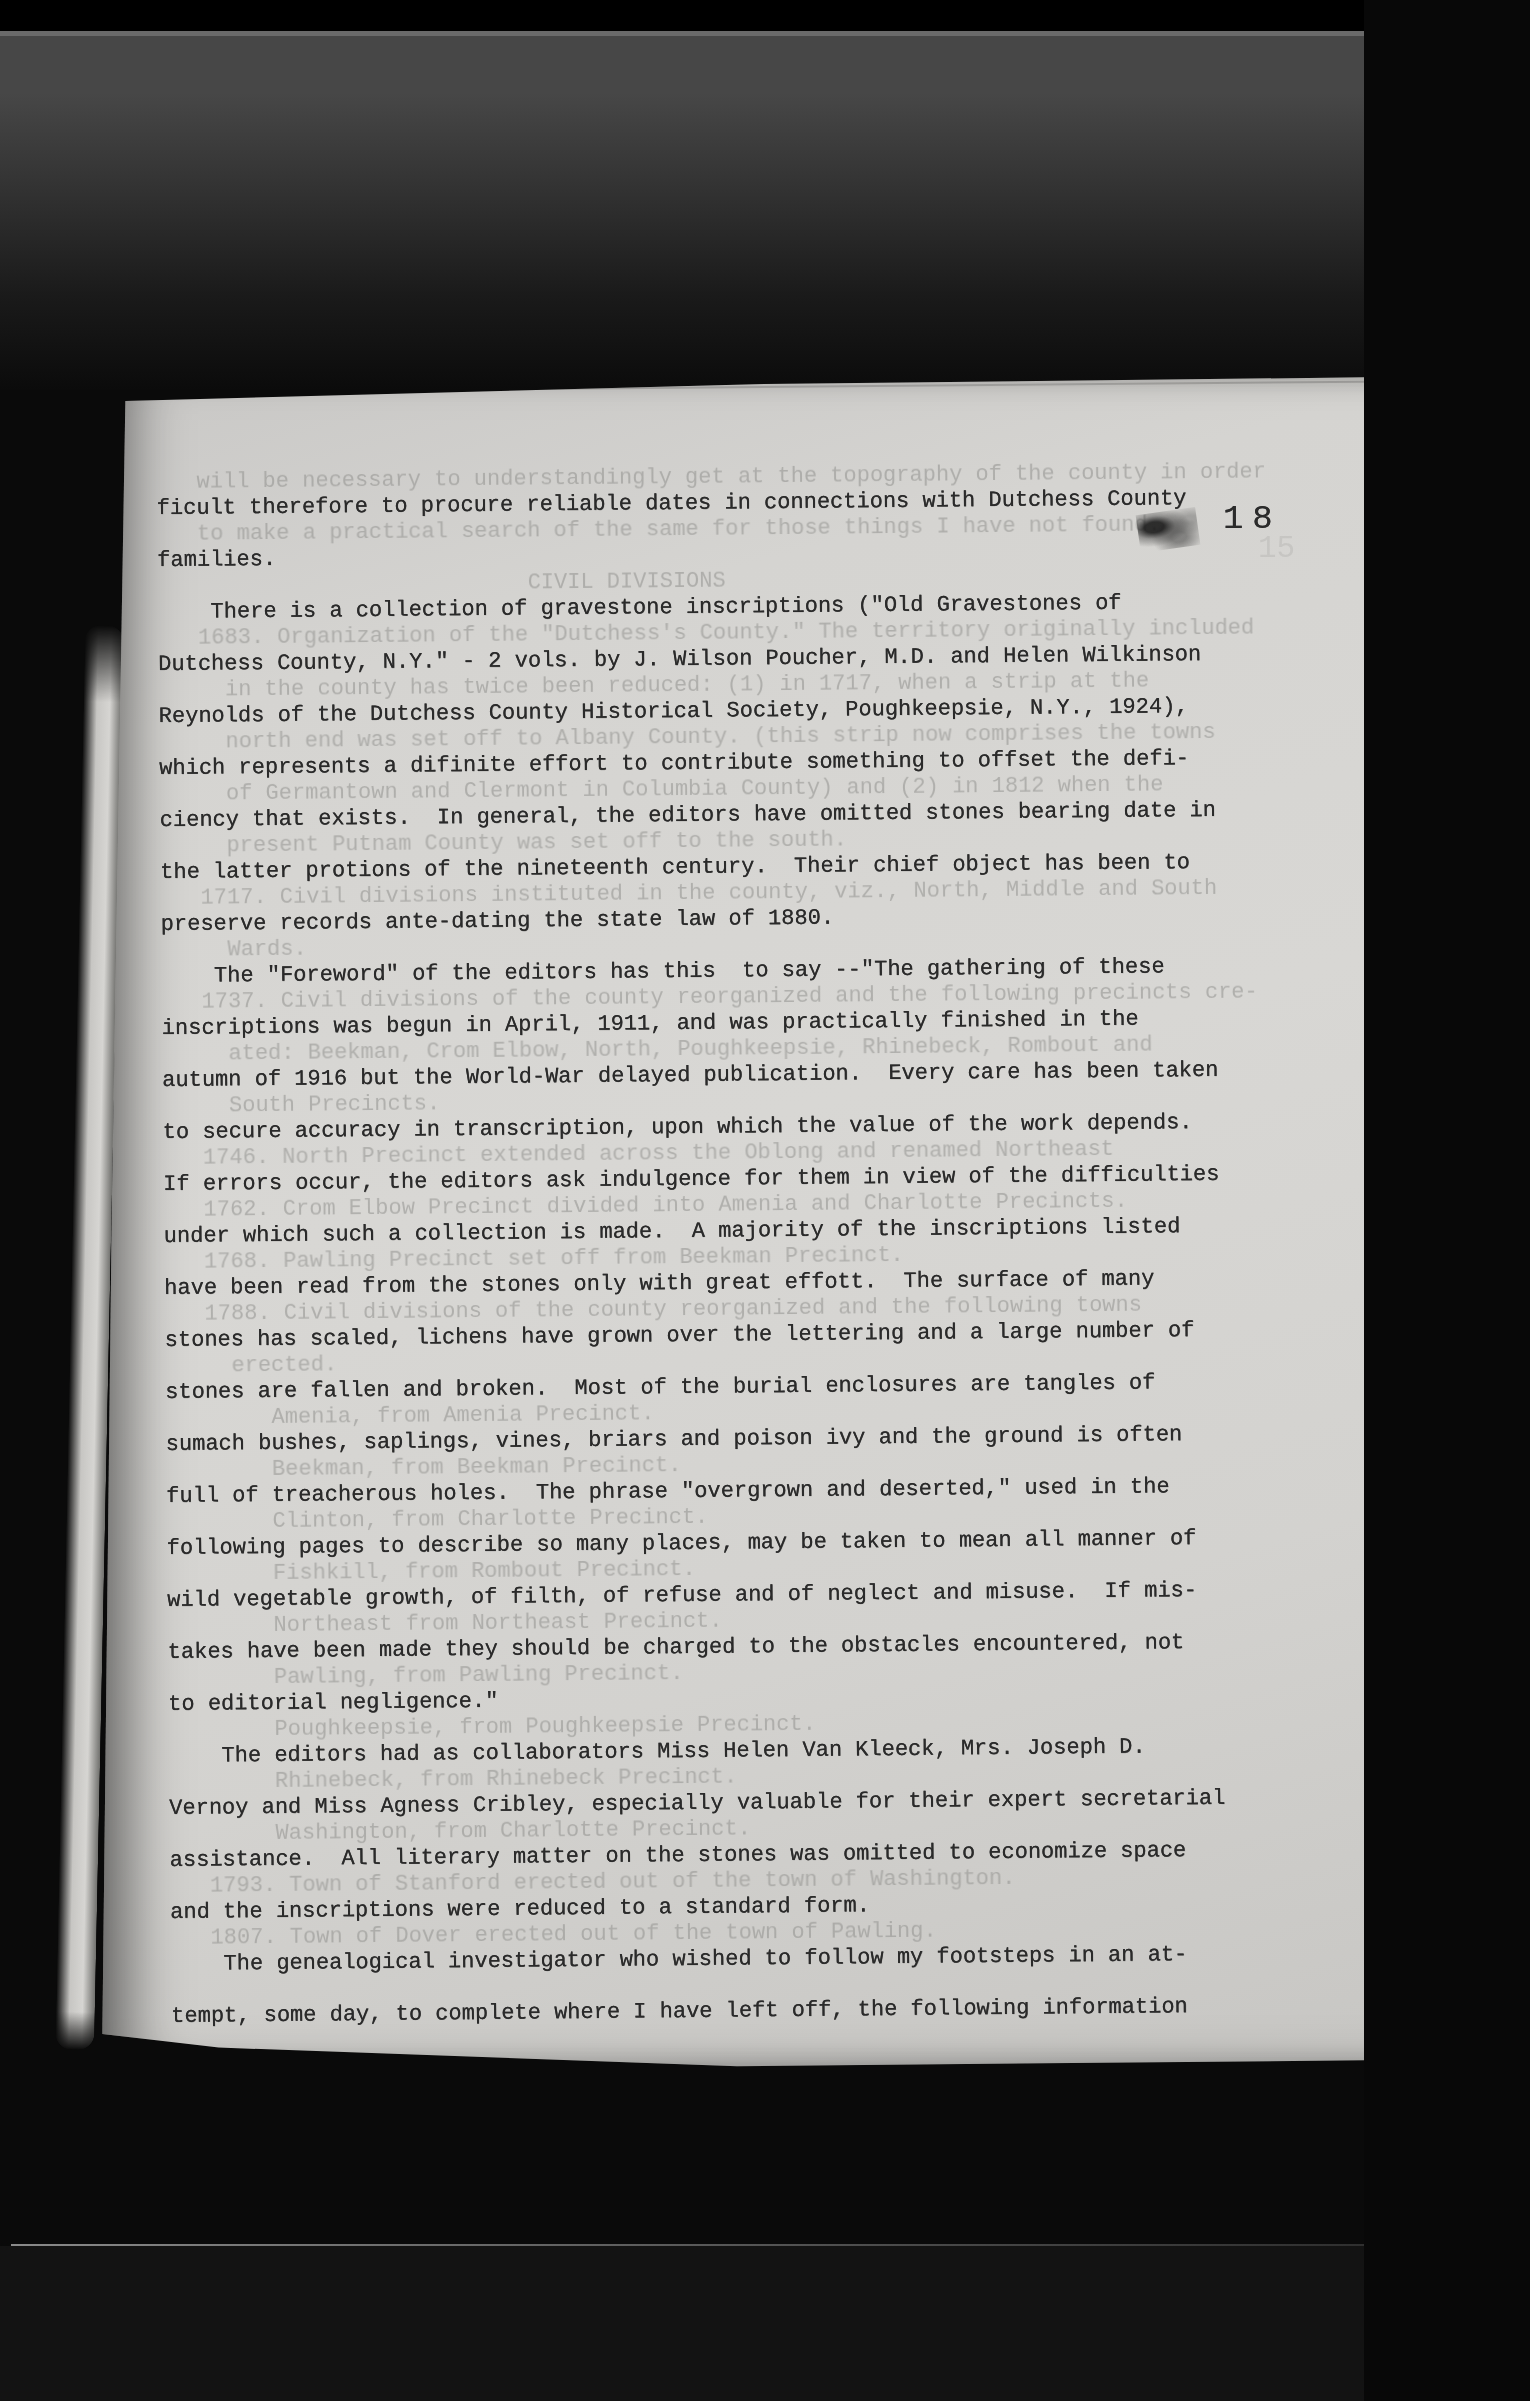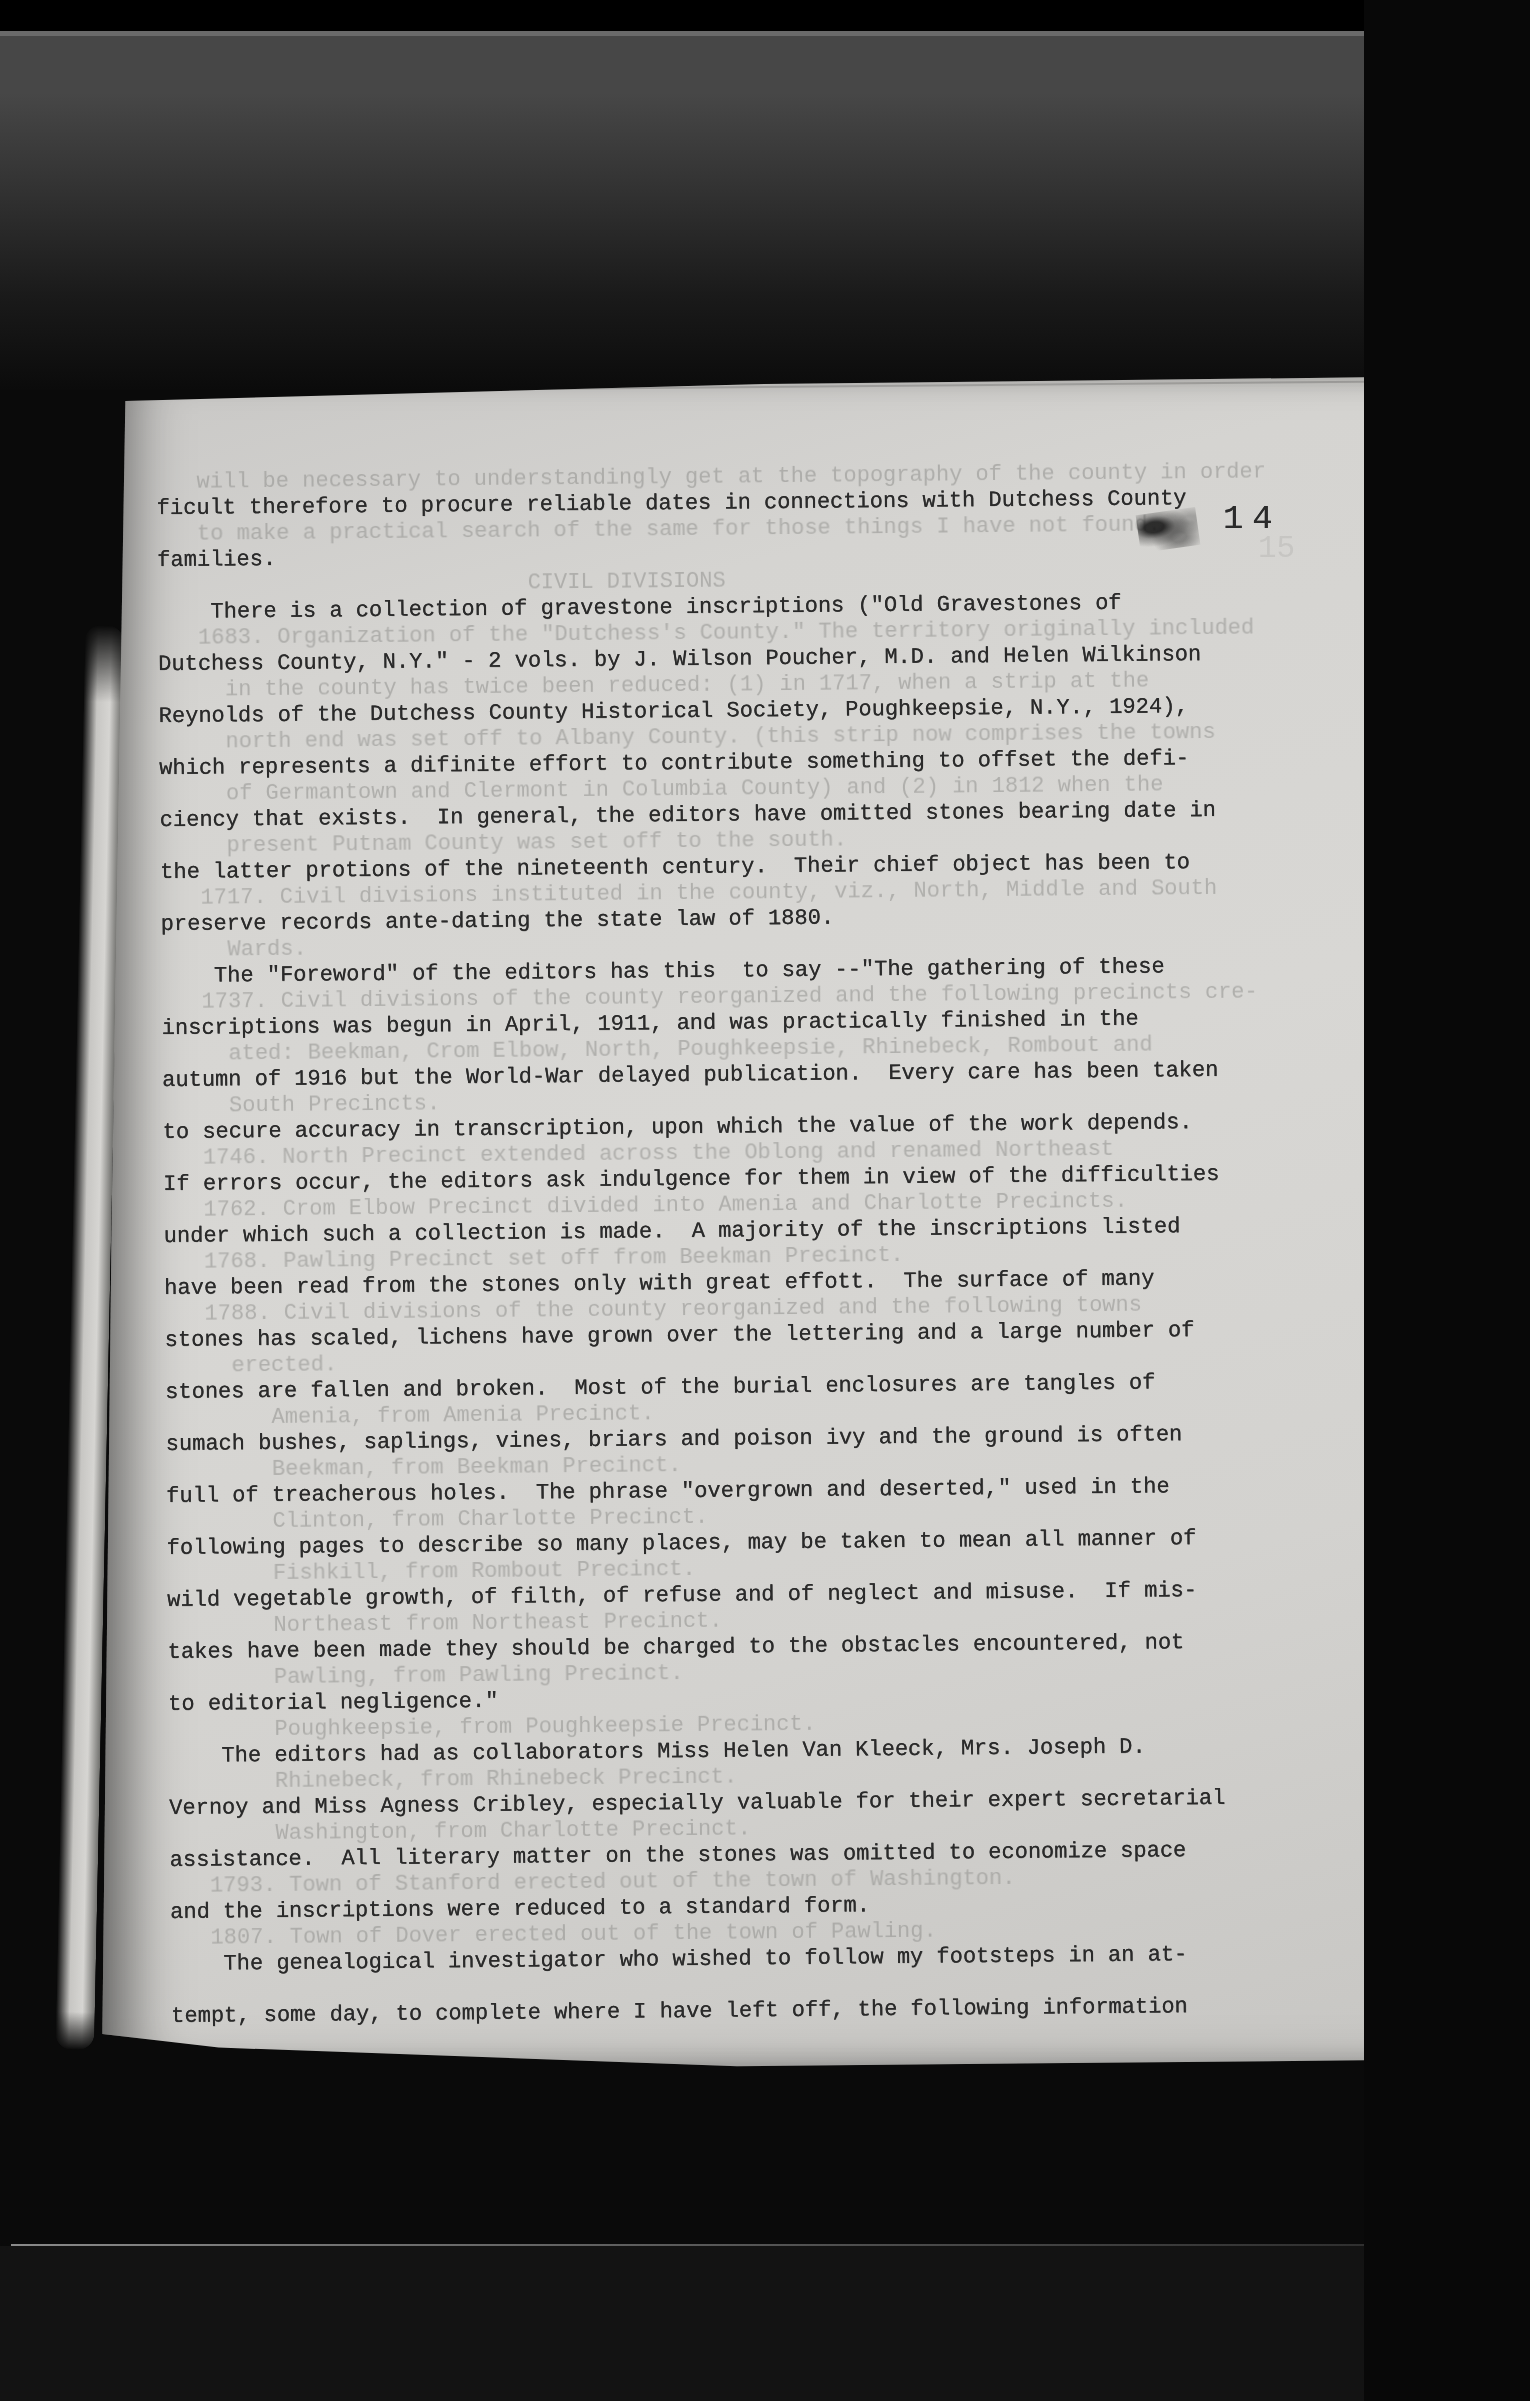--- a/index.html
+++ b/index.html
@@ -75,21 +75,21 @@
 
   <div class="page">
     <div class="page-topline"></div>
     <div class="crease c1"></div>
     <div class="crease c2"></div>
 
     <div class="text ghost" id="ghost-lines"><div class="line">   will be necessary to understandingly get at the topography of the county in order</div><div class="line">   to make a practical search of the same for those things I have not found.</div><div class="line">                            CIVIL DIVISIONS</div><div class="line">   1683. Organization of the "Dutchess's County." The territory originally included</div><div class="line">     in the county has twice been reduced: (1) in 1717, when a strip at the</div><div class="line">     north end was set off to Albany County. (this strip now comprises the towns</div><div class="line">     of Germantown and Clermont in Columbia County) and (2) in 1812 when the</div><div class="line">     present Putnam County was set off to the south.</div><div class="line">   1717. Civil divisions instituted in the county, viz., North, Middle and South</div><div class="line">     Wards.</div><div class="line">   1737. Civil divisions of the county reorganized and the following precincts cre-</div><div class="line">     ated: Beekman, Crom Elbow, North, Poughkeepsie, Rhinebeck, Rombout and</div><div class="line">     South Precincts.</div><div class="line">   1746. North Precinct extended across the Oblong and renamed Northeast</div><div class="line">   1762. Crom Elbow Precinct divided into Amenia and Charlotte Precincts.</div><div class="line">   1768. Pawling Precinct set off from Beekman Precinct.</div><div class="line">   1788. Civil divisions of the county reorganized and the following towns</div><div class="line">     erected.</div><div class="line">        Amenia, from Amenia Precinct.</div><div class="line">        Beekman, from Beekman Precinct.</div><div class="line">        Clinton, from Charlotte Precinct.</div><div class="line">        Fishkill, from Rombout Precinct.</div><div class="line">        Northeast from Northeast Precinct.</div><div class="line">        Pawling, from Pawling Precinct.</div><div class="line">        Poughkeepsie, from Poughkeepsie Precinct.</div><div class="line">        Rhinebeck, from Rhinebeck Precinct.</div><div class="line">        Washington, from Charlotte Precinct.</div><div class="line">   1793. Town of Stanford erected out of the town of Washington.</div><div class="line">   1807. Town of Dover erected out of the town of Pawling.</div></div>
     <div class="text main" id="typed-lines"><div class="line">ficult therefore to procure reliable dates in connections with Dutchess County</div><div class="line">families.</div><div class="line">    There is a collection of gravestone inscriptions ("Old Gravestones of</div><div class="line">Dutchess County, N.Y." - 2 vols. by J. Wilson Poucher, M.D. and Helen Wilkinson</div><div class="line">Reynolds of the Dutchess County Historical Society, Poughkeepsie, N.Y., 1924),</div><div class="line">which represents a difinite effort to contribute something to offset the defi-</div><div class="line">ciency that exists.  In general, the editors have omitted stones bearing date in</div><div class="line">the latter protions of the nineteenth century.  Their chief object has been to</div><div class="line">preserve records ante-dating the state law of 1880.</div><div class="line">    The "Foreword" of the editors has this  to say --"The gathering of these</div><div class="line">inscriptions was begun in April, 1911, and was practically finished in the</div><div class="line">autumn of 1916 but the World-War delayed publication.  Every care has been taken</div><div class="line">to secure accuracy in transcription, upon which the value of the work depends.</div><div class="line">If errors occur, the editors ask indulgence for them in view of the difficulties</div><div class="line">under which such a collection is made.  A majority of the inscriptions listed</div><div class="line">have been read from the stones only with great effott.  The surface of many</div><div class="line">stones has scaled, lichens have grown over the lettering and a large number of</div><div class="line">stones are fallen and broken.  Most of the burial enclosures are tangles of</div><div class="line">sumach bushes, saplings, vines, briars and poison ivy and the ground is often</div><div class="line">full of treacherous holes.  The phrase "overgrown and deserted," used in the</div><div class="line">following pages to describe so many places, may be taken to mean all manner of</div><div class="line">wild vegetable growth, of filth, of refuse and of neglect and misuse.  If mis-</div><div class="line">takes have been made they should be charged to the obstacles encountered, not</div><div class="line">to editorial negligence."</div><div class="line">    The editors had as collaborators Miss Helen Van Kleeck, Mrs. Joseph D.</div><div class="line">Vernoy and Miss Agness Cribley, especially valuable for their expert secretarial</div><div class="line">assistance.  All literary matter on the stones was omitted to economize space</div><div class="line">and the inscriptions were reduced to a standard form.</div><div class="line">    The genealogical investigator who wished to follow my footsteps in an at-</div><div class="line">tempt, some day, to complete where I have left off, the following information</div></div>
 
     <div class="smudge"></div>
-    <div class="page-number">14</div>
+    <div class="page-number">18</div>
     <div class="ghost-number">15</div>
   </div>
 
   <div class="ring-stain"></div>
   <div class="bottom-line"></div>
   <div class="bottom-band"></div>
 </div>
 
 
 </body></html>

